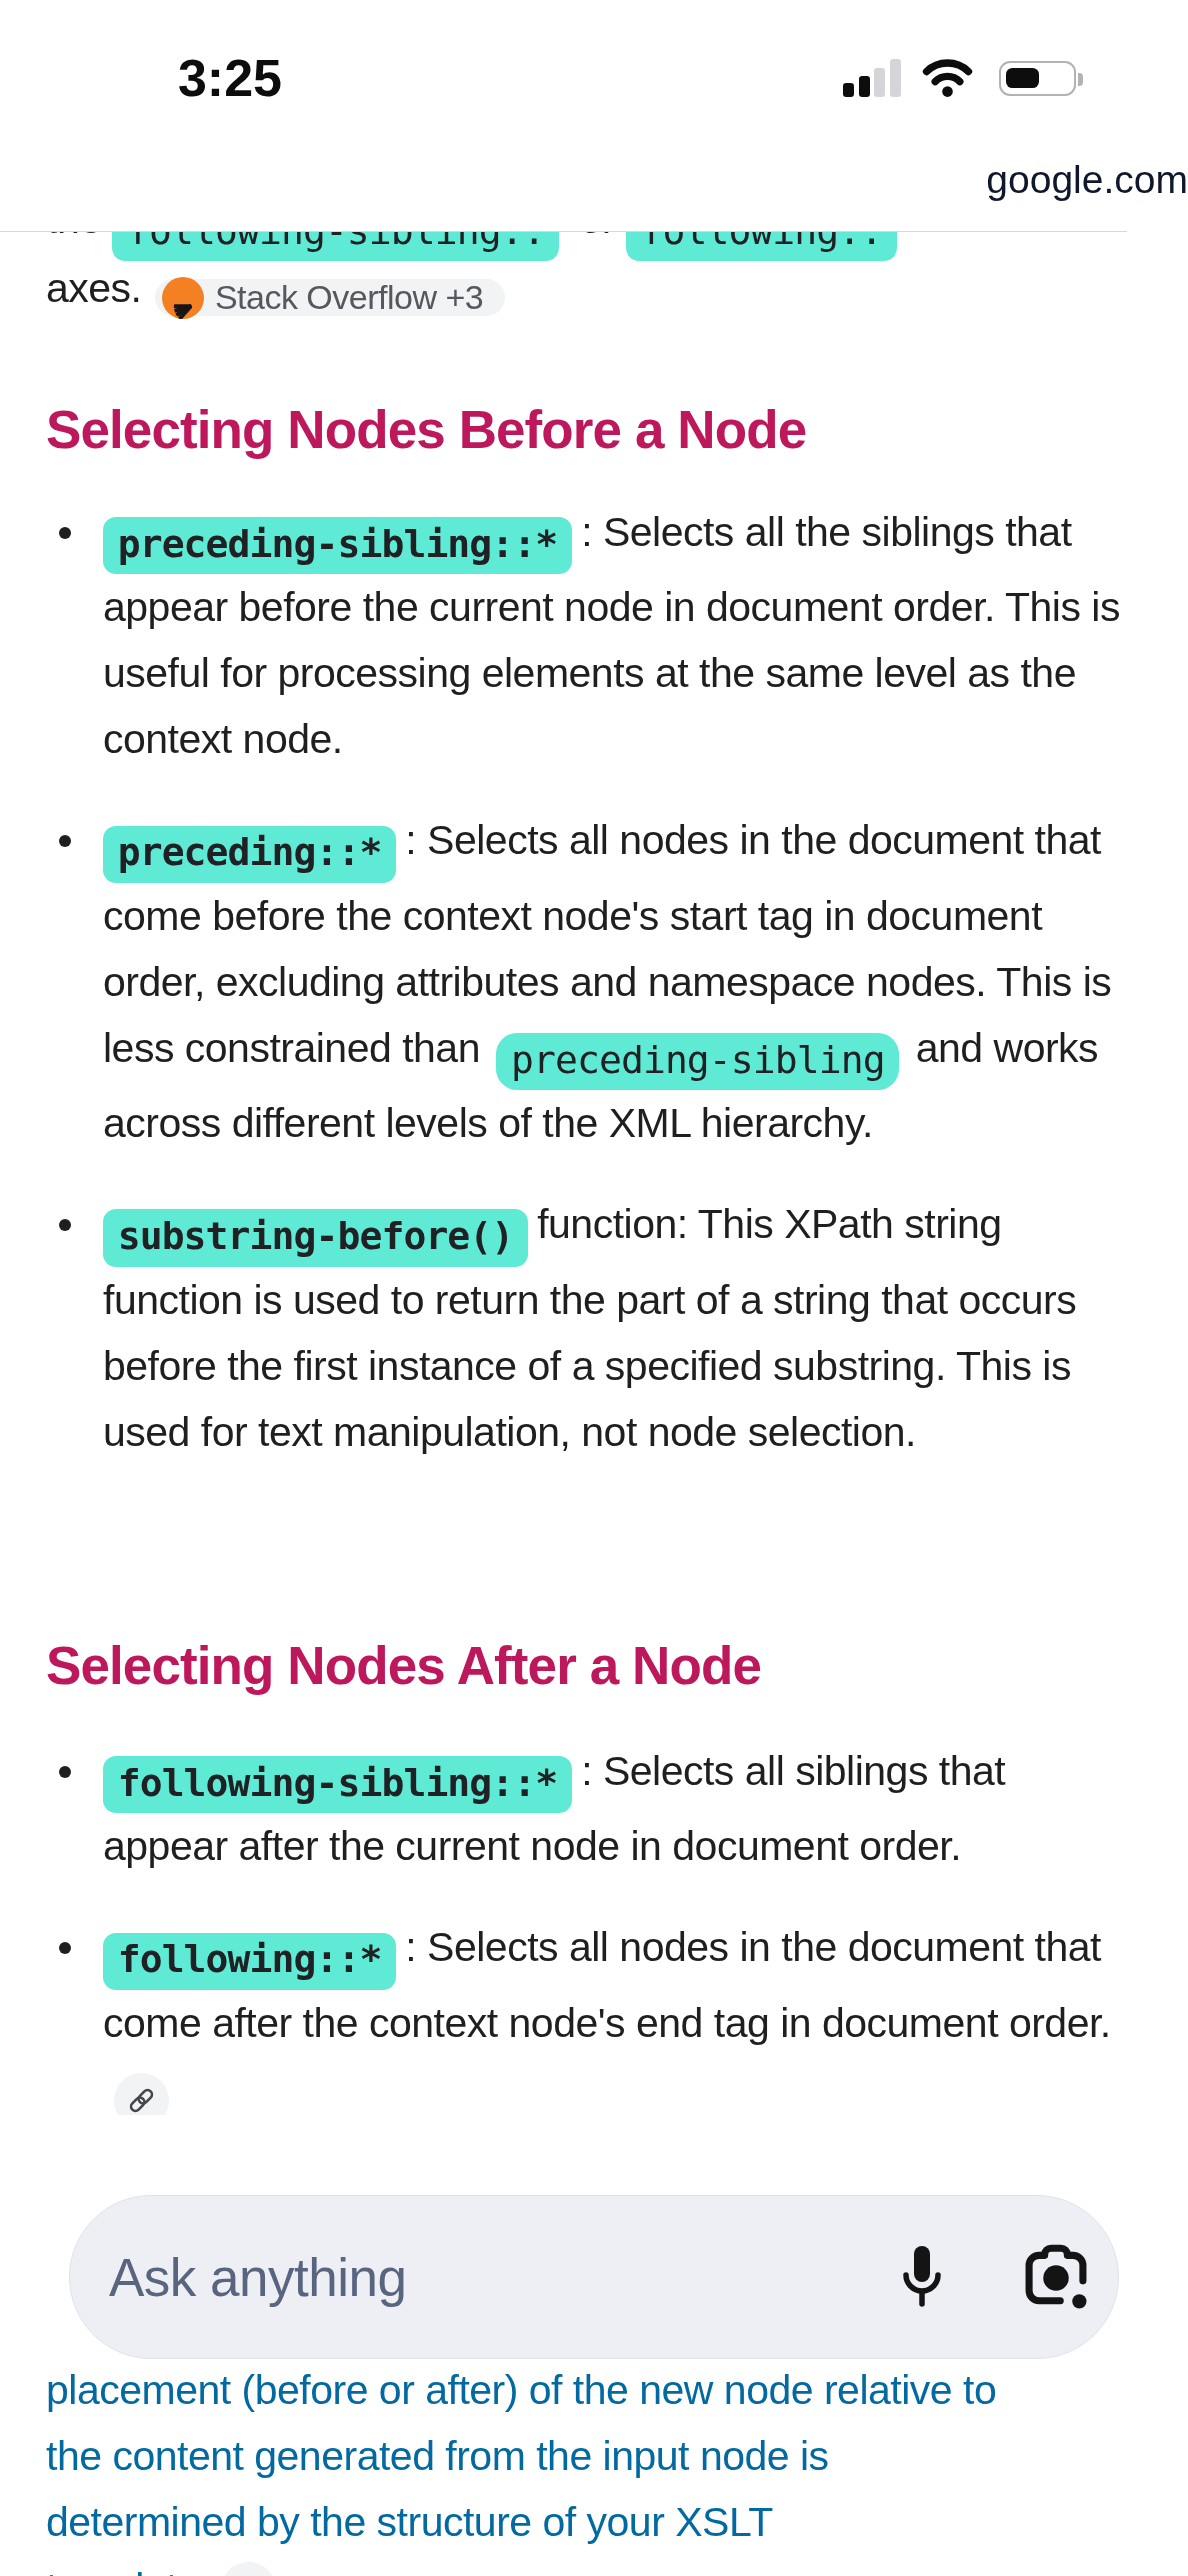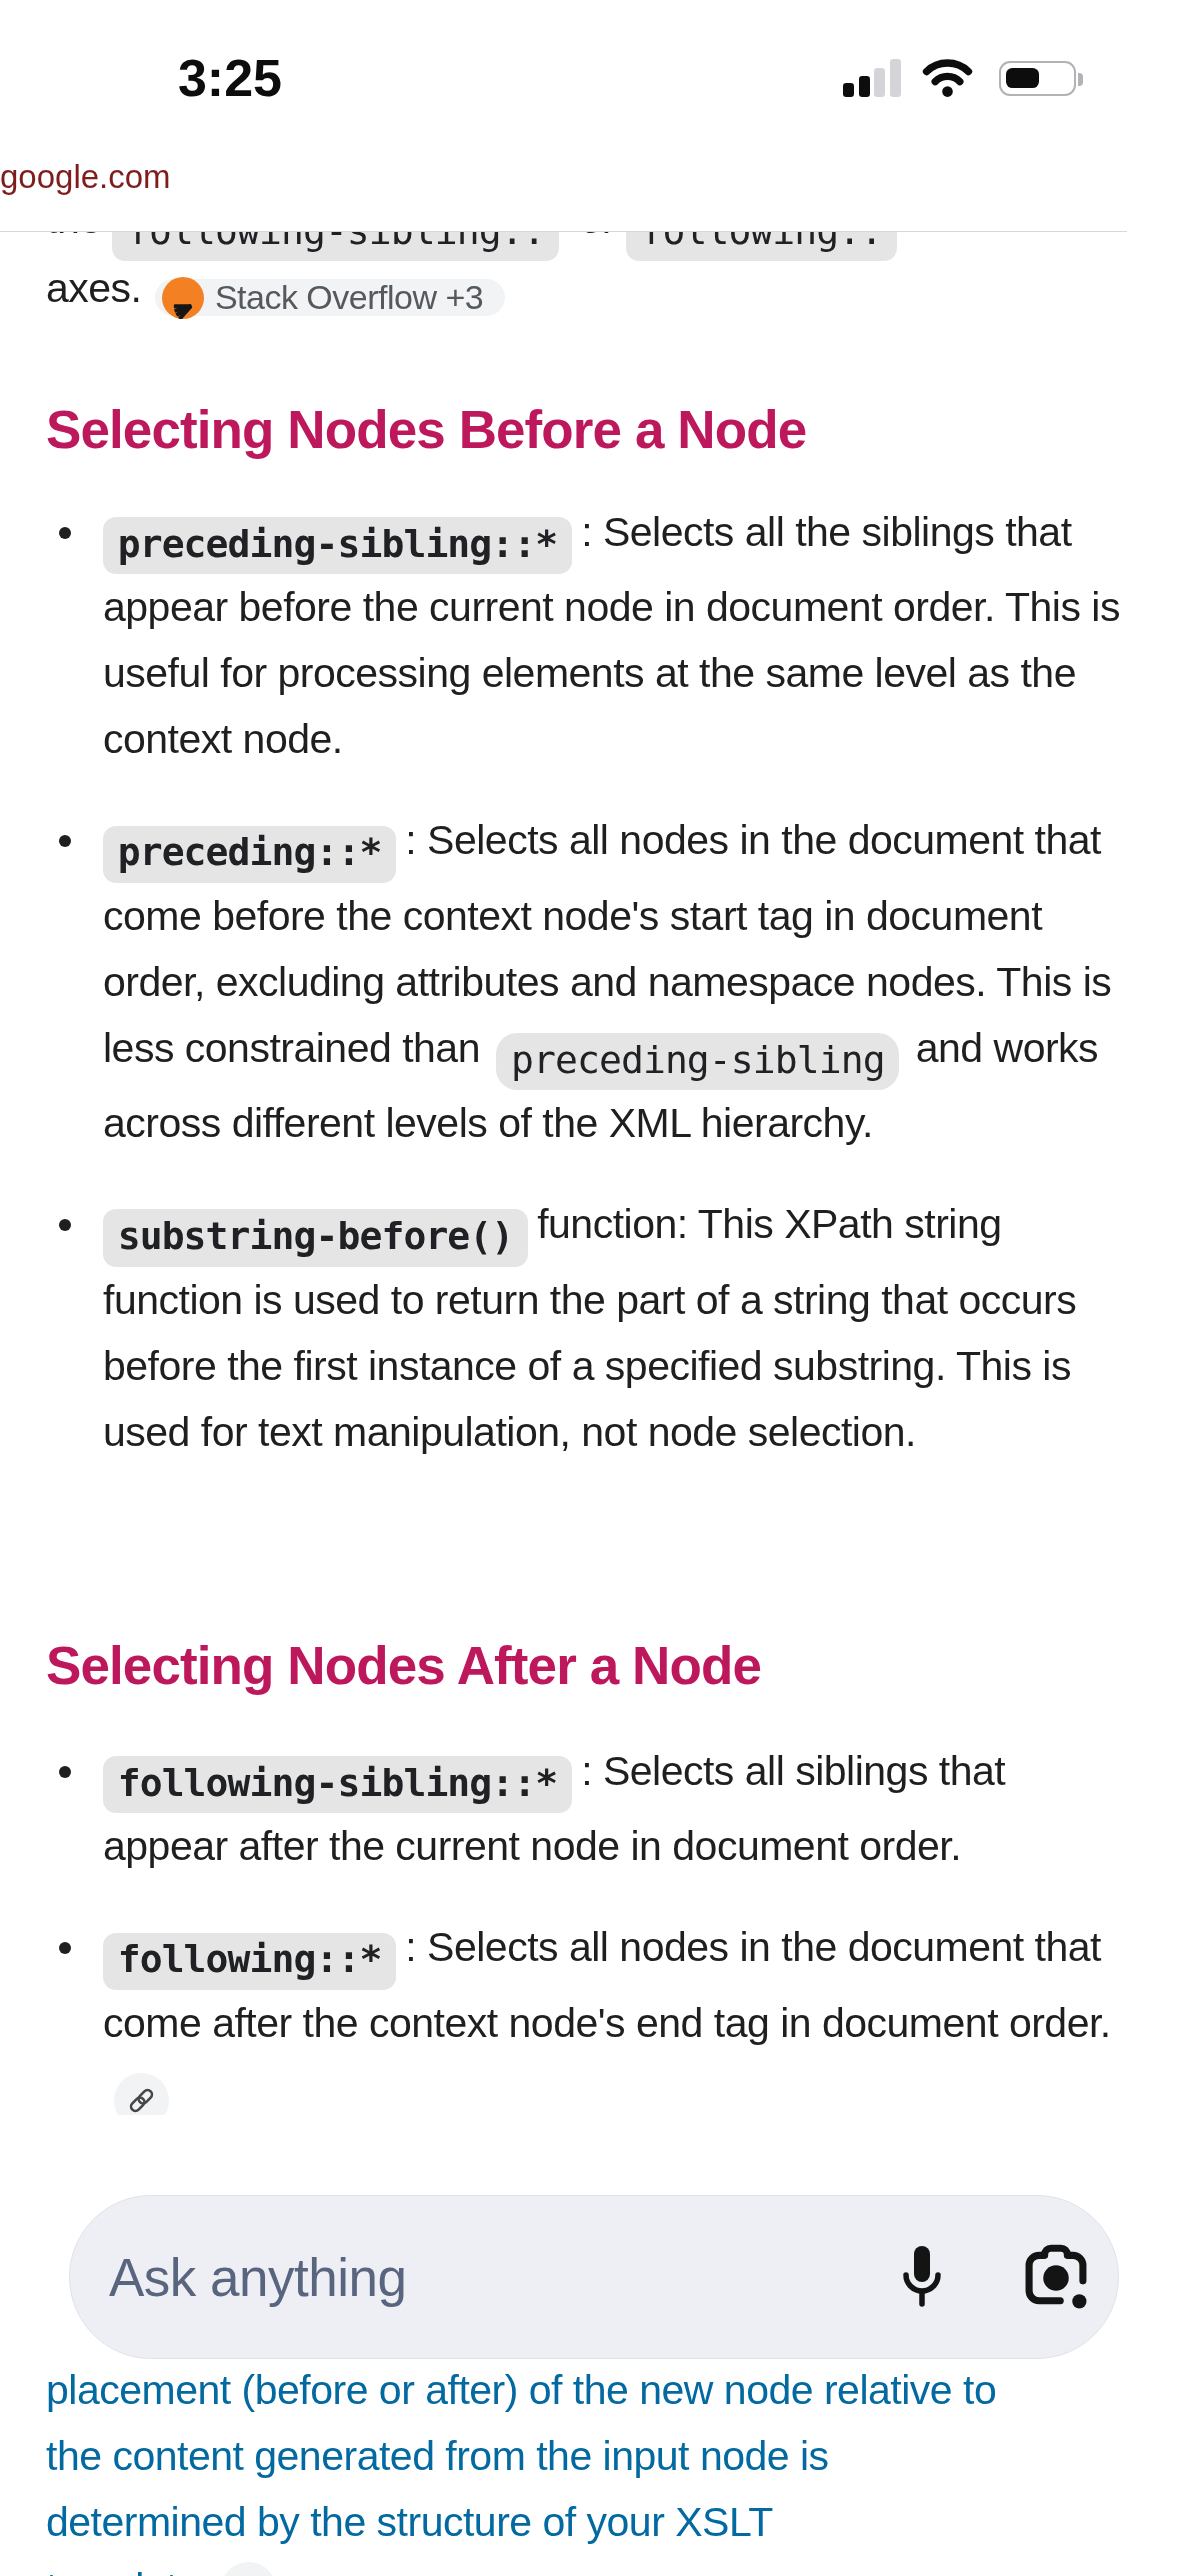--- a/index.html
+++ b/index.html
@@ -22,27 +22,27 @@
   .signal i:nth-child(1){left:0;height:14px;}
   .signal i:nth-child(2){left:15.7px;height:21px;}
   .signal i:nth-child(3){left:31px;height:29.5px;background:#d4d4d9;}
   .signal i:nth-child(4){left:47px;height:38px;background:#d4d4d9;}
   .wifi{position:absolute;left:921px;top:56px;}
   .battery{position:absolute;left:999px;top:61px;width:77px;height:35px;
     border:2.8px solid #b2b2b7;border-radius:11px;box-sizing:border-box;}
   .battery .fill{position:absolute;left:4.6px;top:4.6px;width:33px;height:20px;border-radius:6.4px;background:#0d0d0e;}
   .battery .nub{position:absolute;right:-9.2px;top:10px;width:5.5px;height:13px;background:#b2b2b7;border-radius:0 3.7px 3.7px 0;}
   .domain{
-    position:absolute;left:0;top:158px;width:1188px;text-align:left;
-    font-size:33px;color:#7f1d1d;letter-spacing:0;
+    position:absolute;left:0;top:158px;width:1188px;text-align:right;
+    font-size:39px;color:#0f172a;letter-spacing:0;
   }
   
   .body-text{font-size:41px;letter-spacing:-0.5px;color:#1f1f1f;}
   .chip{
-    display:inline-block;background:#e5e5e5;border-radius:13px;
+    display:inline-block;background:#5eead4;border-radius:13px;
     padding:3.7px 14.7px 7.4px;margin:0 9.2px 0 0;
     font-family:"DejaVu Sans Mono","Liberation Mono",monospace;
     font-size:38px;line-height:46px;letter-spacing:-0.9px;color:#202124;
     vertical-align:-11px;white-space:nowrap;
   }
   .chip.b{font-weight:700;}
   .chip.mid{margin:0 5.5px;border-radius:21px;}
   .top-partial{position:absolute;left:46px;top:196px;z-index:5;white-space:nowrap;}
   .axes-line{position:absolute;left:46px;top:265px;z-index:5;}
   .src-badge{

